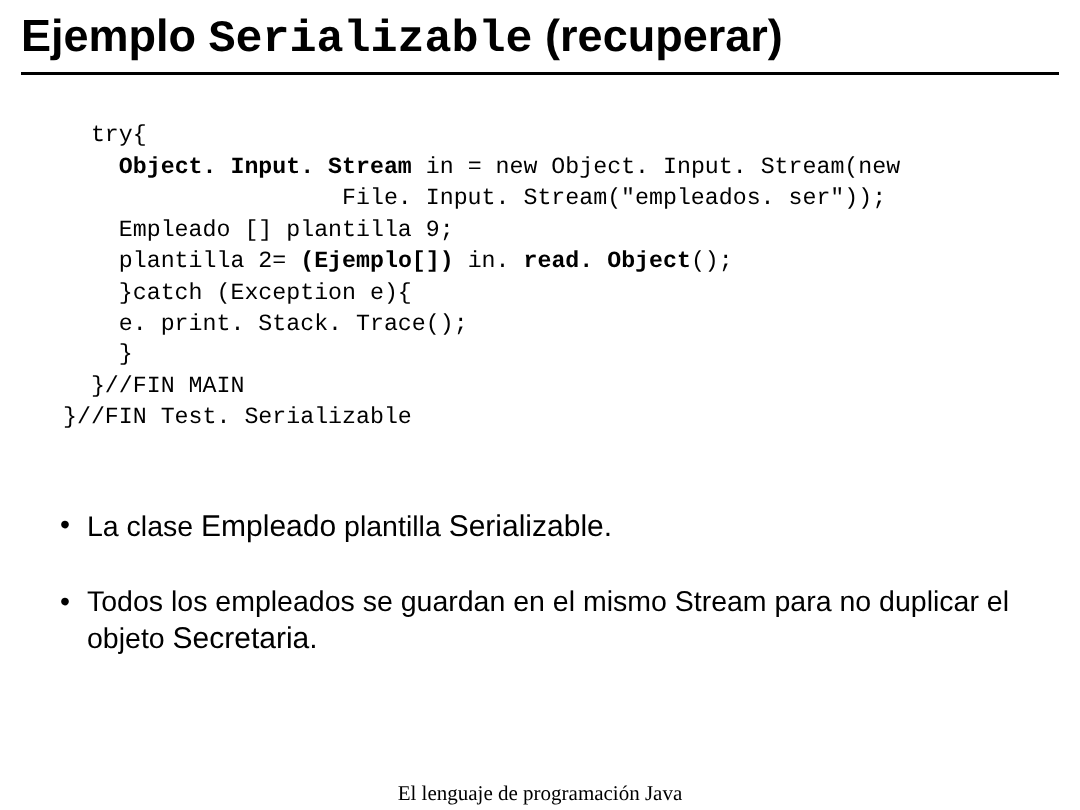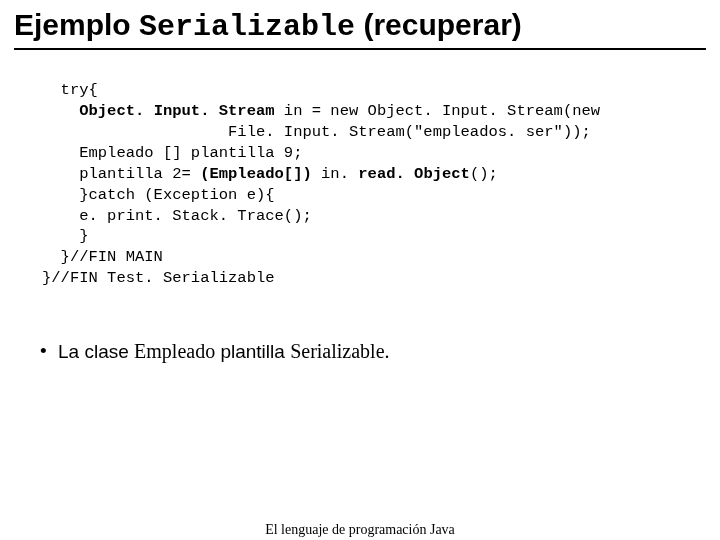--- a/index.html
+++ b/index.html
@@ -53,21 +53,21 @@
     margin-bottom: 26px;
     padding-left: 18px;
   }
   .bullets li::before {
     content: "•";
     position: absolute;
     left: 0;
     top: 0;
   }
   .bullets .mono {
-    font-family: Liberation Serif, serif;
+    font-family: Liberation Sans, sans-serif;
     font-size: 20px;
   }
   .footer {
     position: absolute;
     bottom: 2px;
     width: 100%;
     text-align: center;
     font-family: "Times New Roman", Times, serif;
     font-size: 14px;
   }
@@ -79,28 +79,31 @@
 
   <div class="title">
     <span>Ejemplo </span><span class="mono">Serializable</span><span> (recuperar)</span>
   </div>
   <hr class="title-rule">
 
   <div class="code-block"><span>  try{</span>
 <span>    </span><span class="bold">Object. Input. Stream</span><span> in = new Object. Input. Stream(new</span>
 <span>                    File. Input. Stream("empleados. ser"));</span>
 <span>    Empleado [] plantilla 9;</span>
-<span>    plantilla 2= </span><span class="bold">(Empleado[])</span><span> in. </span><span class="bold">read. Object</span><span>();</span>
+<span>    plantilla 2= </span><span class="bold">(Ejemplo[])</span><span> in. </span><span class="bold">read. Object</span><span>();</span>
 <span>    }catch (Exception e){</span>
 <span>    e. print. Stack. Trace();</span>
 <span>    }</span>
 <span>  }//FIN MAIN</span>
 <span>}//FIN Test. Serializable</span></div>
 
   <ul class="bullets">
     <li>
       <span>La clase </span><span class="mono">Empleado</span><span> plantilla </span><span class="mono">Serializable.</span>
     </li>
+    <li>
+      <span>Todos los empleados se guardan en el mismo Stream para no duplicar el objeto </span><span class="mono">Secretaria.</span>
+    </li>
   </ul>
 
 </div>
 
 <div class="footer">El lenguaje de programación Java</div>
 
 </body></html>

